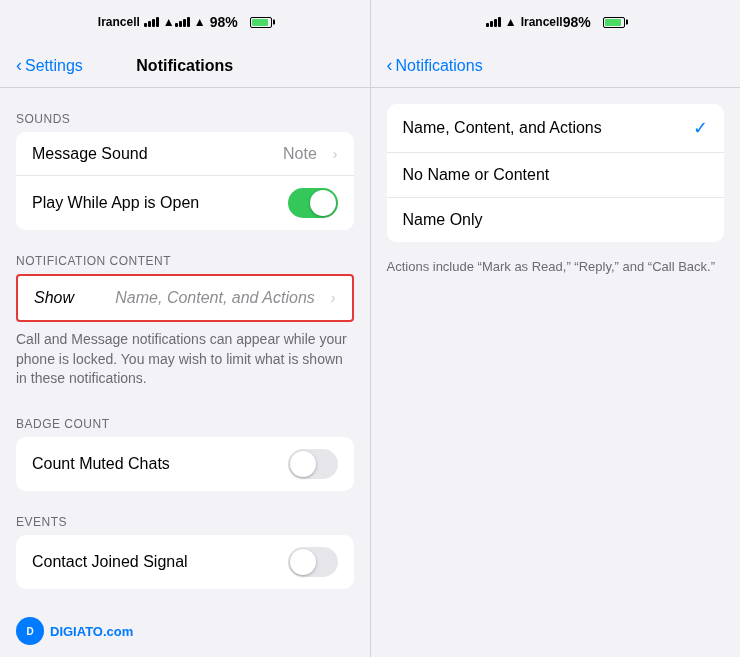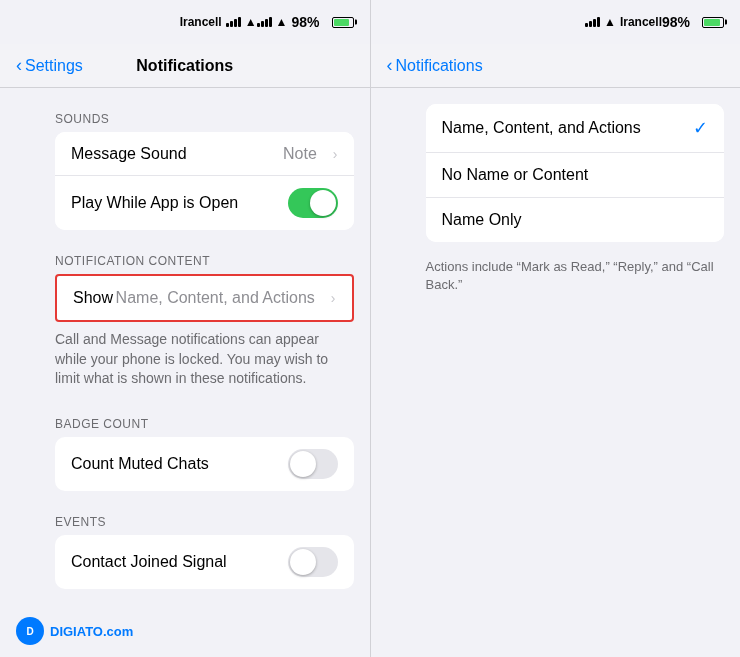--- a/index.html
+++ b/index.html
@@ -12,21 +12,21 @@
       flex-direction: row;
       overflow: hidden;
     }
 
     
     .status-bar {
       height: 44px;
       background: #f2f2f7;
       display: flex;
       align-items: center;
-      justify-content: flex-end;
+      justify-content: center;
       padding: 0 16px;
       font-size: 12px;
       font-weight: 600;
     }
     .status-bar-left { display: flex; align-items: center; gap: 4px; }
     .status-bar-right { display: flex; align-items: center; gap: 4px; }
     .signal-bars { display: flex; align-items: flex-end; gap: 1px; }
     .signal-bars span {
       background: #000;
       width: 3px;
@@ -89,21 +89,20 @@
       position: absolute; left: 50%; transform: translateX(-50%);
       font-size: 16px; font-weight: 600; color: #000;
       white-space: nowrap;
     }
 
     
     .content {
       flex: 1;
       overflow-y: auto;
       padding-top: 8px;
-      margin-left: 39px;
     }
 
     
     .section-header {
       font-size: 12px;
       font-weight: 400;
       color: #6c6c70;
       text-transform: uppercase;
       letter-spacing: 0.5px;
       padding: 16px 16px 6px 16px;
@@ -153,20 +152,21 @@
       background: #fff;
       border-radius: 50%;
       box-shadow: 0 1px 3px rgba(0,0,0,0.3);
     }
 
     
     .highlighted-row {
       border: 2px solid #e53935;
       border-radius: 4px;
       margin: 0 16px 4px 16px;
+      font-style: italic;
     }
     .highlighted-row .list-item {
       border-radius: 4px;
     }
 
     .description-text {
       font-size: 14px;
       color: #6c6c70;
       padding: 4px 16px 12px 16px;
       line-height: 1.4;

